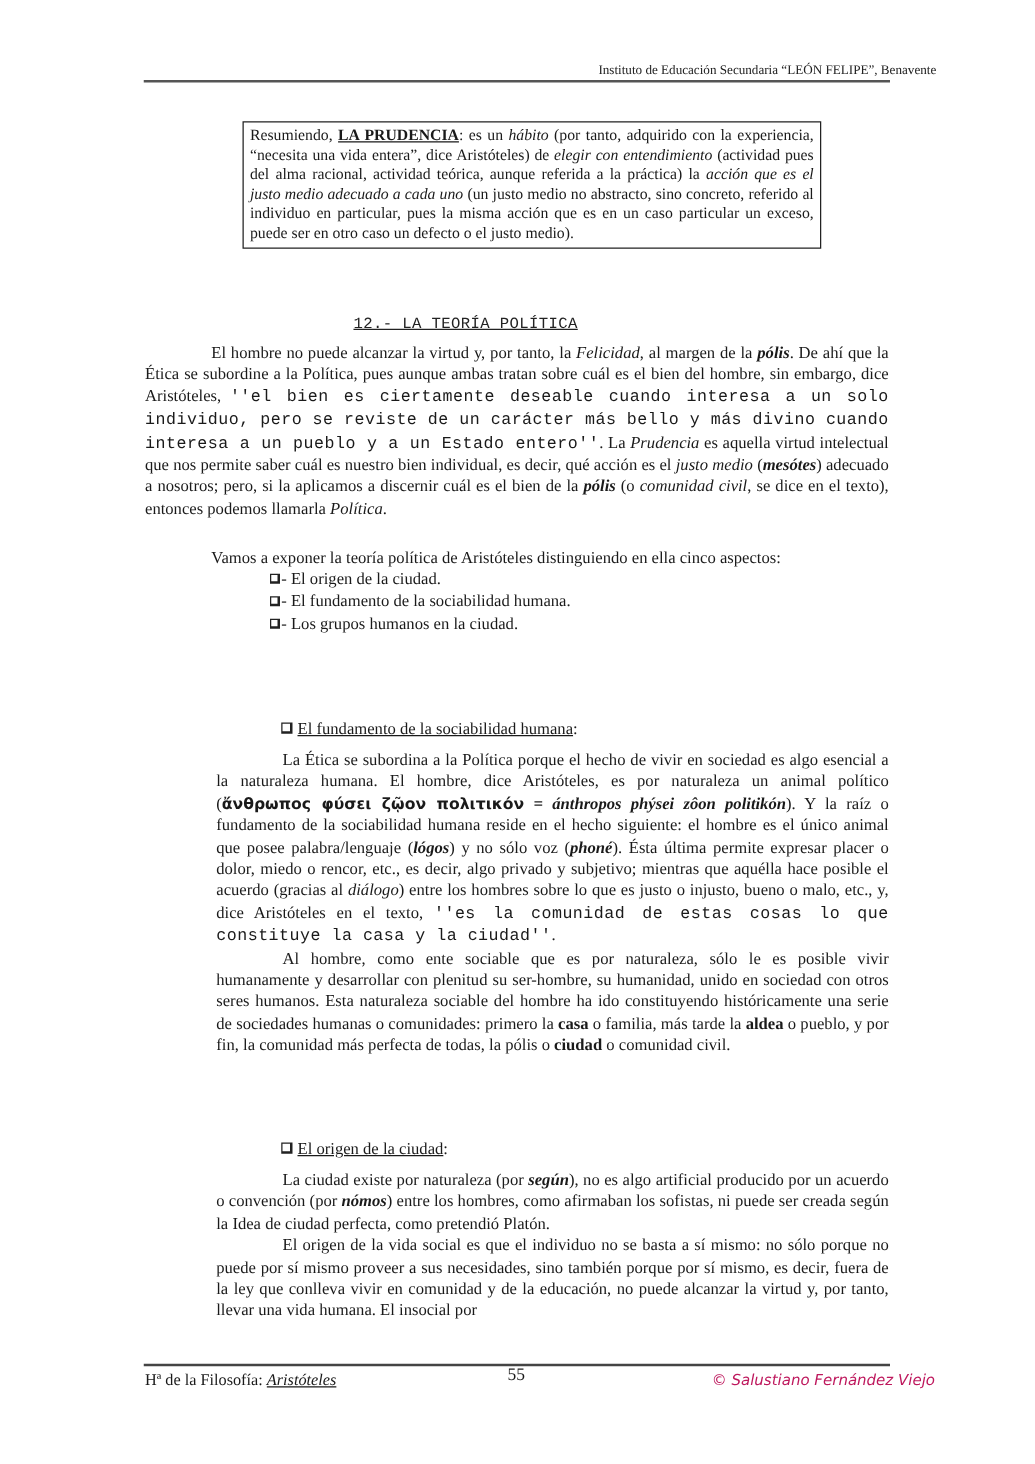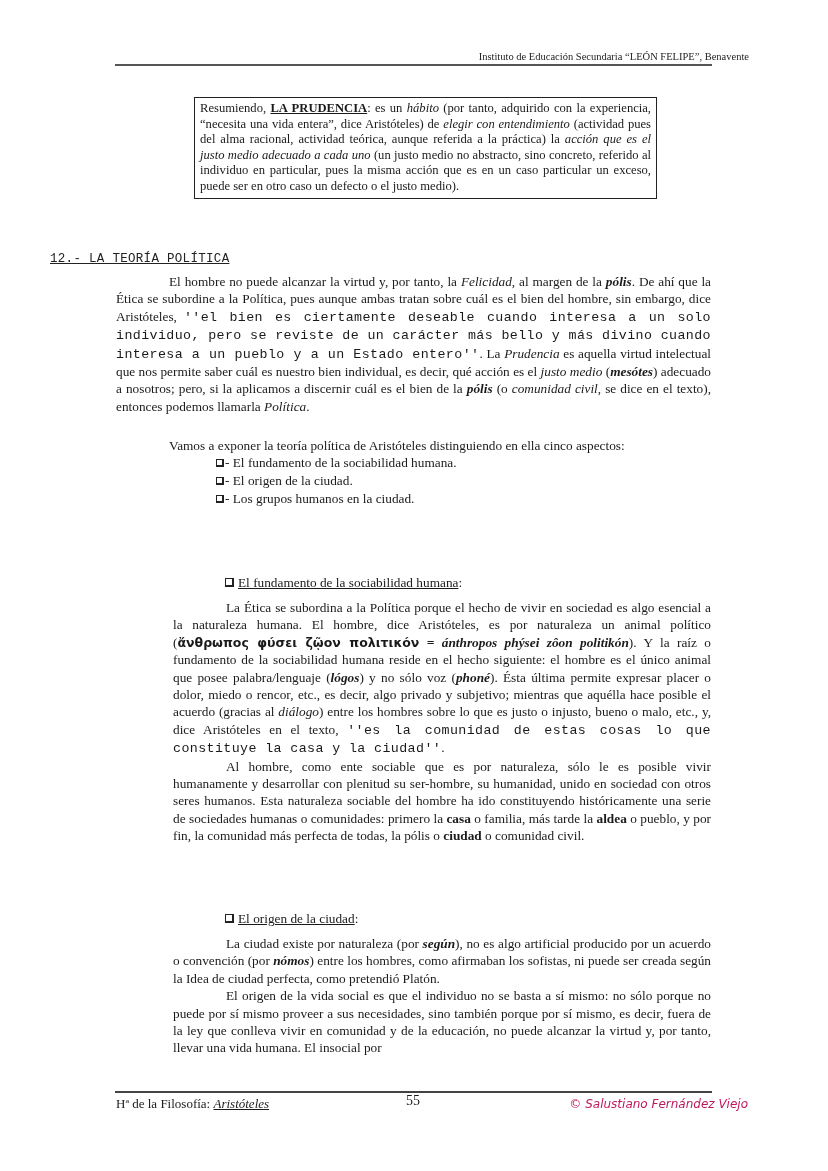--- a/index.html
+++ b/index.html
@@ -8,21 +8,21 @@
   .page { position: absolute; left: 0; top: 0; width: 828px; height: 1171px; padding-left: 36px; }
 
   .header-text { position: absolute; top: 51px; right: 115px; font-size: 10.5px; color: #222; }
   .header-rule { position: absolute; top: 64px; left: 115px; width: 597px; height: 2px; background: #555; }
 
   .summary-box { position: absolute; left: 194px; top: 97px; width: 451px;
                  border: 1.5px solid #222; padding: 3px 5px 4px 5px;
                  font-size: 12.6px; line-height: 15.5px; text-align: justify; }
   .summary-box .lead-bold { font-weight: bold; text-decoration: underline; }
 
-  .section-title { position: absolute; top: 252px; left: 0; width: 695px; text-align: left;
+  .section-title { position: absolute; top: 252px; left: 0; width: 695px; text-align: center;
                    padding-left: 50px; box-sizing: border-box;
                    font-family: "Liberation Mono", monospace; font-size: 12.5px;
                    text-decoration: underline; letter-spacing: 0.3px; color: #222; }
 
   .body-block { position: absolute; font-size: 13.3px; line-height: 17.4px; text-align: justify; }
   .indent { text-indent: 53px; }
   .mono { font-family: "Liberation Mono", monospace; font-size: 13.3px; letter-spacing: 0.4px; }
   .bi { font-weight: bold; font-style: italic; }
   .b { font-weight: bold; }
   .i { font-style: italic; }
@@ -64,22 +64,22 @@
     <span>Resumiendo, </span><span class="lead-bold">LA PRUDENCIA</span><span>: es un </span><span class="i">hábito</span><span> (por tanto, adquirido con la experiencia, “necesita una vida entera”, dice Aristóteles) de </span><span class="i">elegir con entendimiento</span><span> (actividad pues del alma racional, actividad teórica, aunque referida a la práctica) la </span><span class="i">acción que es el justo medio adecuado a cada uno</span><span> (un justo medio no abstracto, sino concreto, referido al individuo en particular, pues la misma acción que es en un caso particular un exceso, puede ser en otro caso un defecto o el justo medio).</span>
   </div>
 
   <div class="section-title">12.- LA TEORÍA POLÍTICA</div>
 
   <div class="body-block block1 indent"><span>El hombre no puede alcanzar la virtud y, por tanto, la </span><span class="i">Felicidad</span><span>, al margen de la </span><span class="bi">pólis</span><span>. De ahí que la Ética se subordine a la Política, pues aunque ambas tratan sobre cuál es el bien del hombre, sin embargo, dice Aristóteles, </span><span class="mono">''el bien es ciertamente deseable cuando interesa a un solo individuo, pero se reviste de un carácter más bello y más divino cuando interesa a un pueblo y a un Estado entero''</span><span>. La </span><span class="i">Prudencia</span><span> es aquella virtud intelectual que nos permite saber cuál es nuestro bien individual, es decir, qué acción es el </span><span class="i">justo medio</span><span> (</span><span class="bi">mesótes</span><span>) adecuado a nosotros; pero, si la aplicamos a discernir cuál es el bien de la </span><span class="bi">pólis</span><span> (o </span><span class="i">comunidad civil</span><span>, se dice en el texto), entonces podemos llamarla </span><span class="i">Política</span><span>.</span></div>
 
   <div class="body-block block2">
     <div style="padding-left:53px;">Vamos a exponer la teoría política de Aristóteles distinguiendo en ella cinco aspectos:</div>
     <ul class="aspect-list">
+      <li><span class="checkbox-glyph"></span><span>- El origen de la ciudad.</span></li>
       <li><span class="checkbox-glyph"></span><span>- El fundamento de la sociabilidad humana.</span></li>
-      <li><span class="checkbox-glyph"></span><span>- El origen de la ciudad.</span></li>
       <li><span class="checkbox-glyph"></span><span>- Los grupos humanos en la ciudad.</span></li>
     </ul>
   </div>
 
   <div class="subhead" style="left:225px; top:575px;"><span class="sub-glyph"></span><span class="label">El fundamento de la sociabilidad humana</span><span>:</span></div>
 
   <div class="body-block block3">
     <div class="indent"><span>La Ética se subordina a la Política porque el hecho de vivir en sociedad es algo esencial a la naturaleza humana. El hombre, dice Aristóteles, es por naturaleza un animal político (</span><span class="greek">ἄνθρωπος φύσει ζῷον πολιτικόν</span><span class="bi"> = ánthropos phýsei zôon politikón</span><span>). Y la raíz o fundamento de la sociabilidad humana reside en el hecho siguiente: el hombre es el único animal que posee palabra/lenguaje (</span><span class="bi">lógos</span><span>) y no sólo voz (</span><span class="bi">phoné</span><span>). Ésta última permite expresar placer o dolor, miedo o rencor, etc., es decir, algo privado y subjetivo; mientras que aquélla hace posible el acuerdo (gracias al </span><span class="i">diálogo</span><span>) entre los hombres sobre lo que es justo o injusto, bueno o malo, etc., y, dice Aristóteles en el texto, </span><span class="mono">''es la comunidad de estas cosas lo que constituye la casa y la ciudad''</span><span>.</span></div>
     <div class="indent"><span>Al hombre, como ente sociable que es por naturaleza, sólo le es posible vivir humanamente y desarrollar con plenitud su ser-hombre, su humanidad, unido en sociedad con otros seres humanos. Esta naturaleza sociable del hombre ha ido constituyendo históricamente una serie de sociedades humanas o comunidades: primero la </span><span class="b">casa</span><span> o familia, más tarde la </span><span class="b">aldea</span><span> o pueblo, y por fin, la comunidad más perfecta de todas, la pólis o </span><span class="b">ciudad</span><span> o comunidad civil.</span></div>
   </div>

